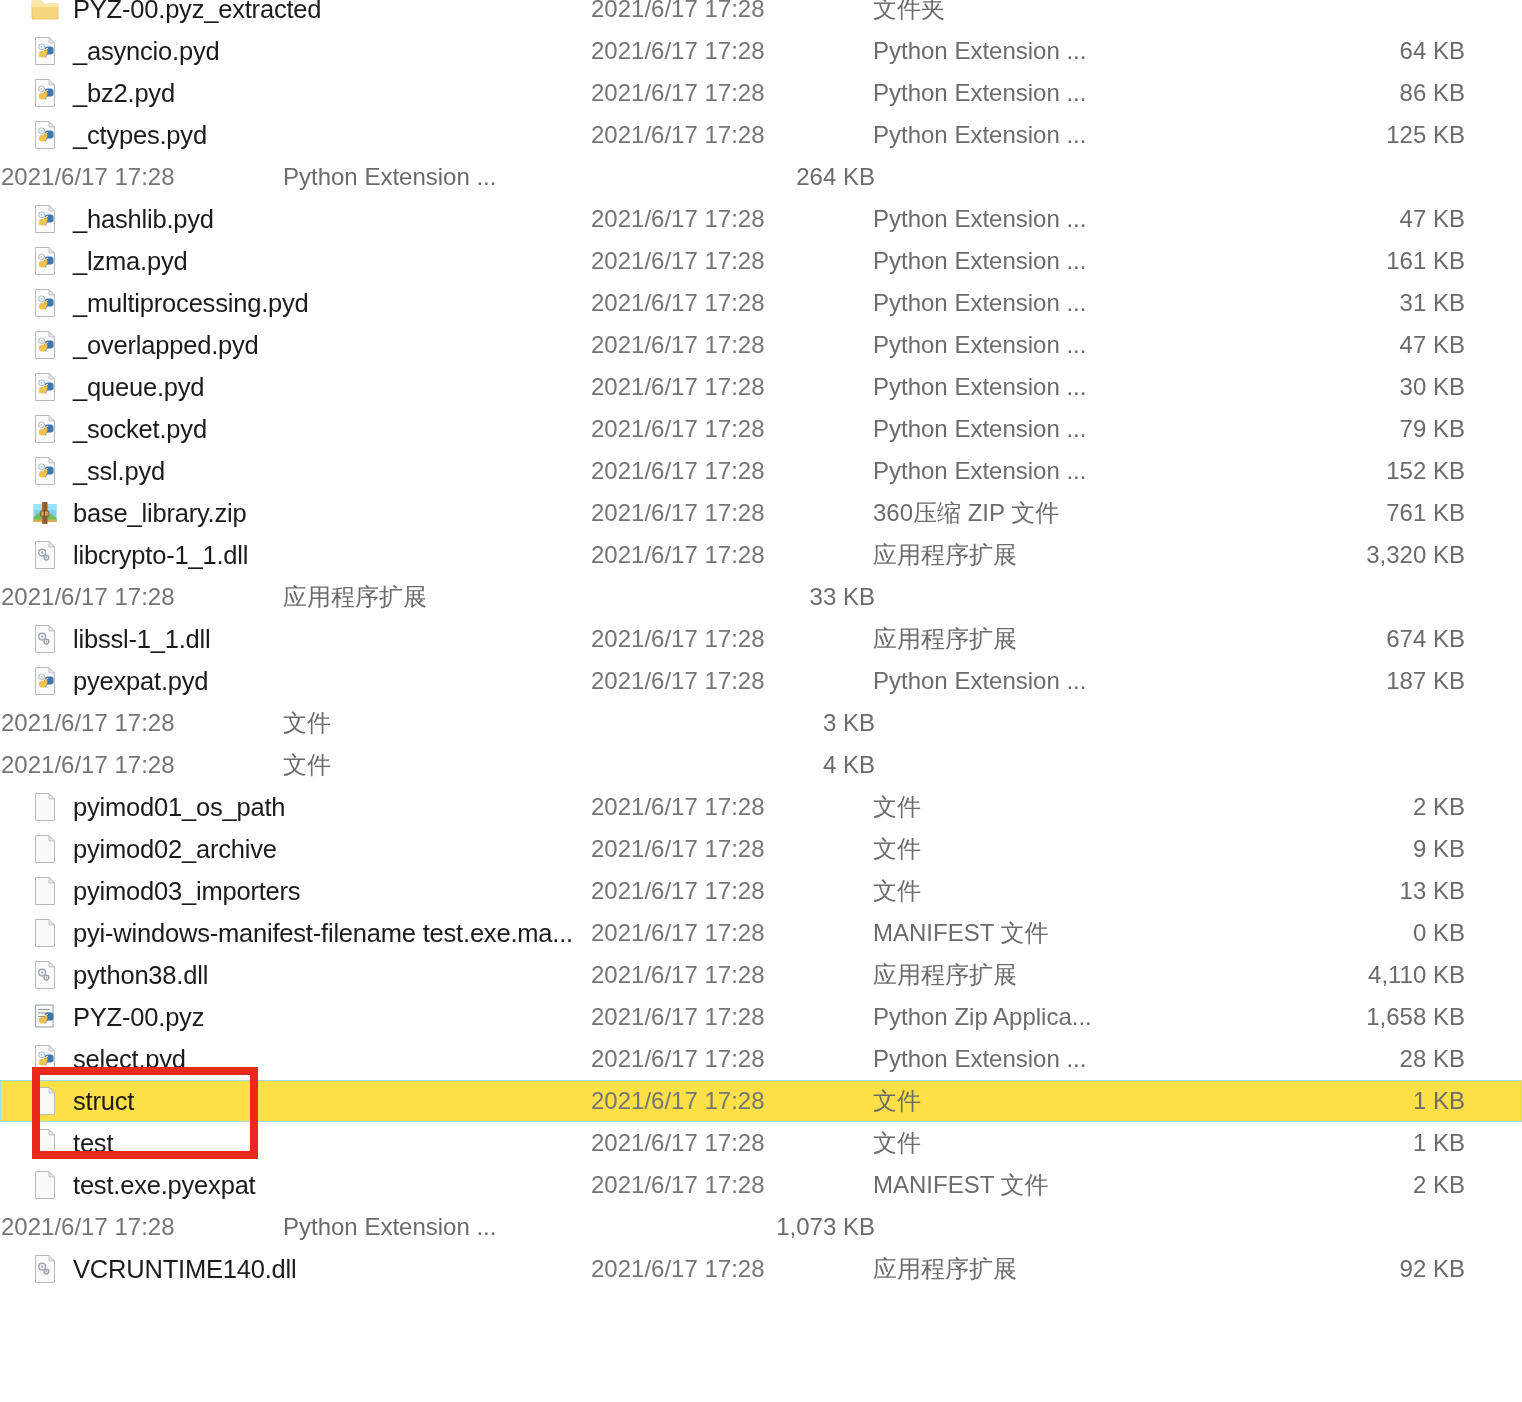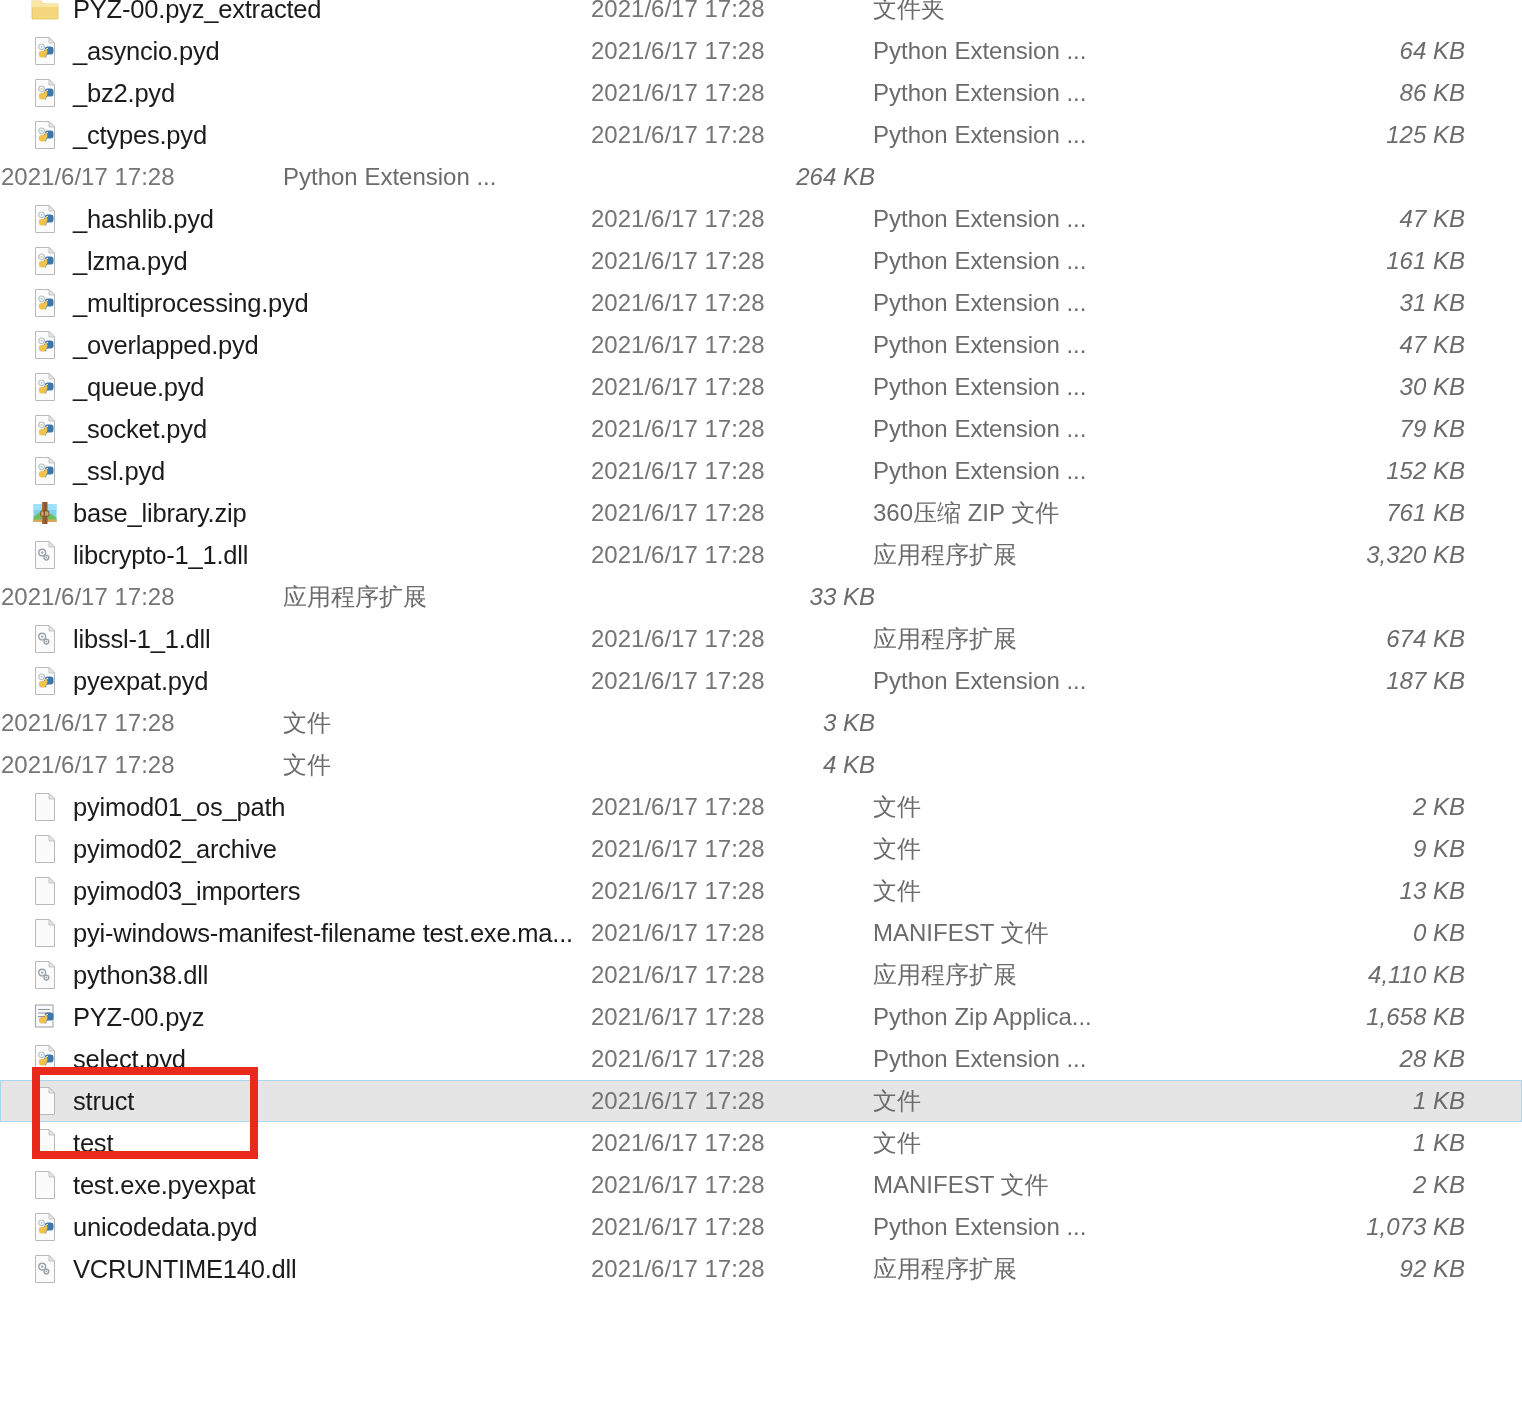--- a/index.html
+++ b/index.html
@@ -24,21 +24,21 @@
 
   .row {
     position: relative;
     height: 42px;
     display: flex;
     align-items: center;
     box-sizing: border-box;
     border: 1px solid transparent;
   }
   .row.hovered {
-    background: #e5e5e5;
+    background: #fde047;
     border: 1px solid #a8d8f0;
   }
 
   .cell-name {
     display: flex;
     align-items: center;
     width: 590px;
     padding-left: 30px;
     box-sizing: border-box;
     overflow: hidden;
@@ -65,21 +65,20 @@
     overflow: hidden;
   }
   .cell-size {
     width: 285px;
     text-align: right;
     font-size: 24px;
     color: #6b6b6b;
     white-space: nowrap;
     padding-right: 3px;
     box-sizing: border-box;
-    font-style: italic;
   }
 
   
   .icon {
     width: 28px;
     height: 32px;
     margin-right: 14px;
     flex: 0 0 28px;
     position: relative;
   }
@@ -581,36 +580,20 @@
             <path d="M18 2.5 L18 8 L23.5 8 Z" fill="#e8e8e8" stroke="#b9b9b9" stroke-width="0.8"></path>
           </svg>
         </span>
         <span class="name-text">test.exe.pyexpat</span>
       </div>
       <div class="cell-date">2021/6/17 17:28</div>
       <div class="cell-type">MANIFEST 文件</div>
       <div class="cell-size">2 KB</div>
     </div>
     <div class="row">
-      <div class="cell-name">
-        <span class="icon">
-          <svg width="28" height="32" viewBox="0 0 28 32">
-            <path d="M4.5 2.5 L18 2.5 L23.5 8 L23.5 29.5 L4.5 29.5 Z" fill="#fbfbfb" stroke="#b9b9b9" stroke-width="1"></path>
-            <path d="M18 2.5 L18 8 L23.5 8 Z" fill="#e8e8e8" stroke="#b9b9b9" stroke-width="0.8"></path>
-            <g fill="none" stroke="#b6c2cc" stroke-width="1.2">
-              <circle cx="10.6" cy="11.8" r="2.8"></circle>
-            </g>
-            <circle cx="10.6" cy="11.8" r="1" fill="#b6c2cc"></circle>
-            <path d="M13.8 14.2 q0-2.6 2.9-2.6 l2.9 0 q2.9 0 2.9 2.6 l0 2.6 q0 2.6 -2.9 2.6 l-2.9 0 q-1.5 0-1.5 1.5 l0 1.4 -1.4 0 q-1.6 0-1.6-3.6 0-3.6 1.6-3.6 z" fill="#3b77ab"></path>
-            <path d="M21.6 18.4 q0 2.6 -2.9 2.6 l-2.9 0 q-2.9 0-2.9 -2.6 l0-2.6 q0-2.6 2.9-2.6 l2.9 0 q1.5 0 1.5-1.5 l0-1.4 1.4 0 q1.6 0 1.6 3.6 0 3.6 -1.6 3.6 z" fill="#f2c14e" transform="translate(-2.6,5.2) scale(0.82)"></path>
-            <circle cx="16.2" cy="13.6" r="0.75" fill="#ffffff"></circle>
-          </svg>
-        </span>
-        <span class="name-text">unicodedata.pyd</span>
-      </div>
       <div class="cell-date">2021/6/17 17:28</div>
       <div class="cell-type">Python Extension ...</div>
       <div class="cell-size">1,073 KB</div>
     </div>
     <div class="row">
       <div class="cell-name">
         <span class="icon">
           <svg width="28" height="32" viewBox="0 0 28 32">
             <path d="M4.5 2.5 L18 2.5 L23.5 8 L23.5 29.5 L4.5 29.5 Z" fill="#fbfbfb" stroke="#b9b9b9" stroke-width="1"></path>
             <path d="M18 2.5 L18 8 L23.5 8 Z" fill="#e8e8e8" stroke="#b9b9b9" stroke-width="0.8"></path>

